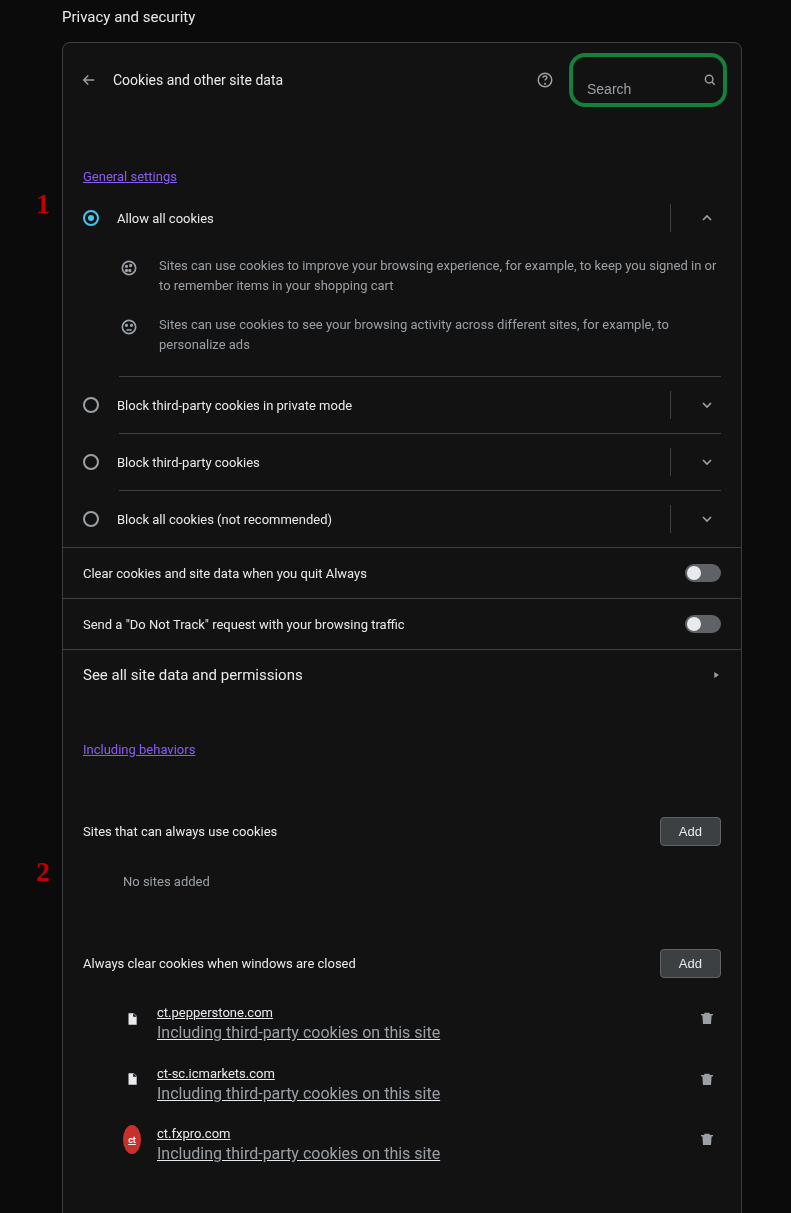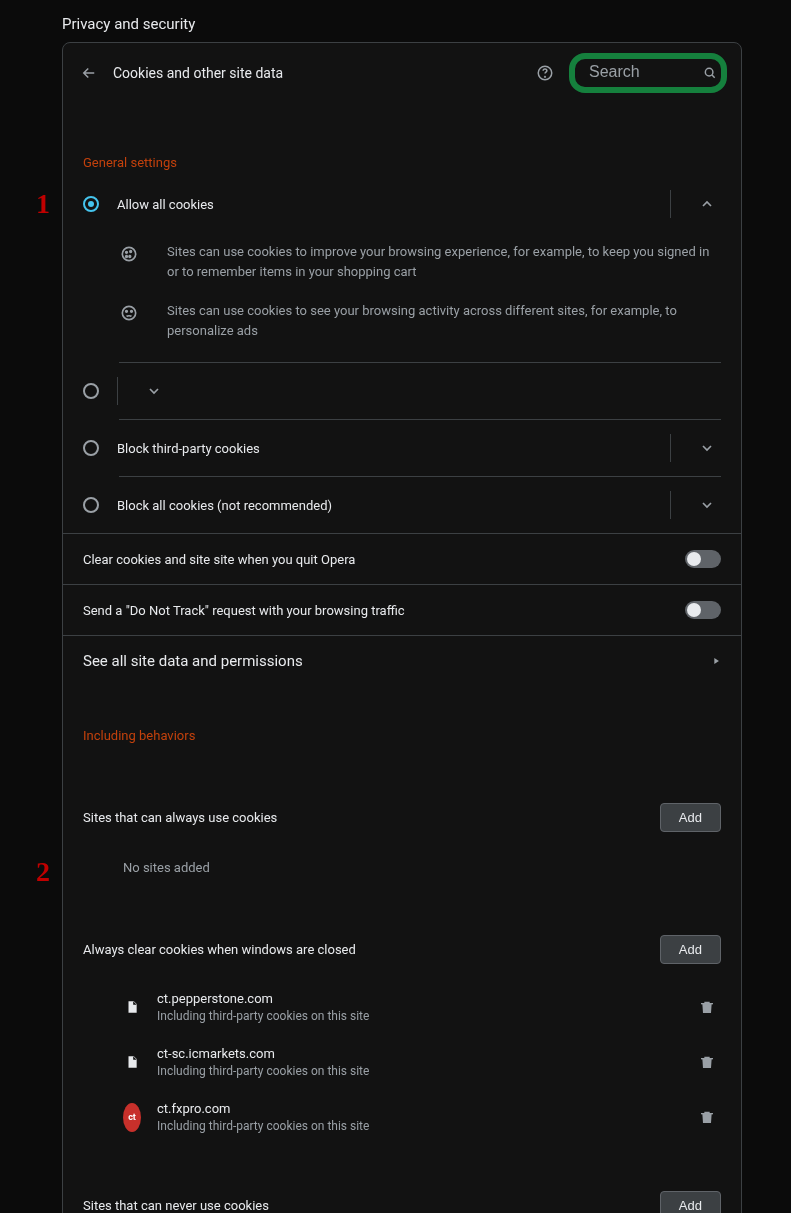--- a/index.html
+++ b/index.html
@@ -9,21 +9,21 @@
     font-family: -apple-system, BlinkMacSystemFont, "Segoe UI", Roboto, Arial, sans-serif;
     font-size: 13px;
     width: 791px;
     height: 1213px;
     overflow: hidden;
     position: relative;
   }
   .page-title {
     position: absolute;
     left: 62px;
-    top: 15px;
+    top: 8px;
     font-size: 15px;
     font-weight: 400;
     color: #e8eaed;
   }
   .panel {
     position: absolute;
     left: 62px;
     top: 42px;
     width: 680px;
     border: 1px solid #3c4043;
@@ -50,39 +50,40 @@
     color: #9aa0a6;
     cursor: pointer;
   }
   .search-wrap {
     position: relative;
     width: 158px;
   }
   .search-input {
     width: 100%;
     background: transparent;
-    border: 6px solid #15803d;
+    border: 4px solid #15803d;
     border-radius: 16px;
-    padding: 4px 30px 6px 14px;
+    padding: 24px 30px 6px 14px;
     color: #e8eaed;
-    font-size: 16px;
+    font-size: 14px;
     outline: none;
   }
   .search-input::placeholder { color: #9aa0a6; }
   .search-icon {
     position: absolute;
     right: 10px; top: 50%;
     transform: translateY(-50%);
     color: #9aa0a6;
     pointer-events: none;
   }
   .section-label {
     padding: 52px 20px 14px 20px;
     font-size: 13px;
-    color: #c2410c;
+    color: #8b5cf6;
+    text-decoration: underline;
   }
   .section-label.tight { padding-top: 42px; }
   .radio-row {
     display: flex;
     align-items: center;
     padding: 14px 20px;
     gap: 18px;
     cursor: pointer;
   }
   .radio-row.top { padding-top: 6px; }
@@ -110,21 +111,21 @@
   }
   .chevron {
     width: 28px; height: 28px;
     display: flex; align-items: center; justify-content: center;
     color: #9aa0a6;
     cursor: pointer;
   }
   .desc-block {
     display: flex;
     align-items: flex-start;
-    gap: 28px;
+    gap: 20px;
     padding: 10px 20px 10px 56px;
   }
   .desc-icon {
     width: 20px; height: 20px;
     flex-shrink: 0;
     color: #9aa0a6;
     margin-top: 2px;
   }
   .desc-text {
     font-size: 13px;
@@ -185,40 +186,40 @@
     border-radius: 4px;
     cursor: pointer;
   }
   .empty-text {
     padding: 28px 20px 4px 60px;
     color: #9aa0a6;
     font-size: 13px;
   }
   .site-row {
     display: flex;
-    align-items: center;
     padding: 10px 20px 10px 60px;
     gap: 16px;
+    text-decoration: underline;
   }
   .site-icon {
     width: 18px; height: 29px;
     flex-shrink: 0;
     display: flex; align-items: center; justify-content: center;
   }
   .site-icon.page { color: #e8eaed; }
   .site-icon.round {
     border-radius: 50%;
     background: #c7302b;
     font-size: 9px;
     color: #fff;
     font-weight: bold;
   }
   .site-text { flex: 1; }
   .site-domain { font-size: 13px; color: #e8eaed; line-height: 1.4; }
-  .site-sub { font-size: 12px; color: #9aa0a6; line-height: 1.4; }
+  .site-sub { font-size: 16px; color: #9aa0a6; line-height: 1.4; }
   .trash-btn {
     width: 28px; height: 28px;
     display: flex; align-items: center; justify-content: center;
     color: #9aa0a6;
     cursor: pointer;
   }
   .annot {
     position: absolute;
     font-family: Georgia, "Times New Roman", serif;
     font-weight: bold;
@@ -296,20 +297,21 @@
           <path d="M9 16c1-1 5-1 6 0"></path>
         </svg>
     </div>
     <div class="desc-text">Sites can use cookies to see your browsing activity across different sites, for example, to personalize ads</div>
   </div>
 
   <div class="hr"></div>
 
   <div class="radio-row">
     <div class="radio"></div>
+    <div class="radio-label">Block third-party cookies in private mode</div>
     <div class="expand-split"></div>
     <div class="chevron">
       <svg width="16" height="16" viewBox="0 0 24 24" fill="none" stroke="currentColor" stroke-width="2.5">
           <path d="M6 9l6 6 6-6"></path>
         </svg>
     </div>
   </div>
   <div class="hr" style="margin-top:0"></div>
 
   <div class="radio-row">
@@ -329,21 +331,21 @@
     <div class="radio-label">Block all cookies (not recommended)</div>
     <div class="expand-split"></div>
     <div class="chevron">
       <svg width="16" height="16" viewBox="0 0 24 24" fill="none" stroke="currentColor" stroke-width="2.5">
           <path d="M6 9l6 6 6-6"></path>
         </svg>
     </div>
   </div>
 
   <div class="toggle-row">
-    <div class="label">Clear cookies and site site when you quit Opera</div>
+    <div class="label">Clear cookies and site data when you quit Always</div>
     <div class="toggle"></div>
   </div>
 
   <div class="toggle-row">
     <div class="label">Send a "Do Not Track" request with your browsing traffic</div>
     <div class="toggle"></div>
   </div>
 
   <div class="link-row">
     <div class="label">See all site data and permissions</div>

